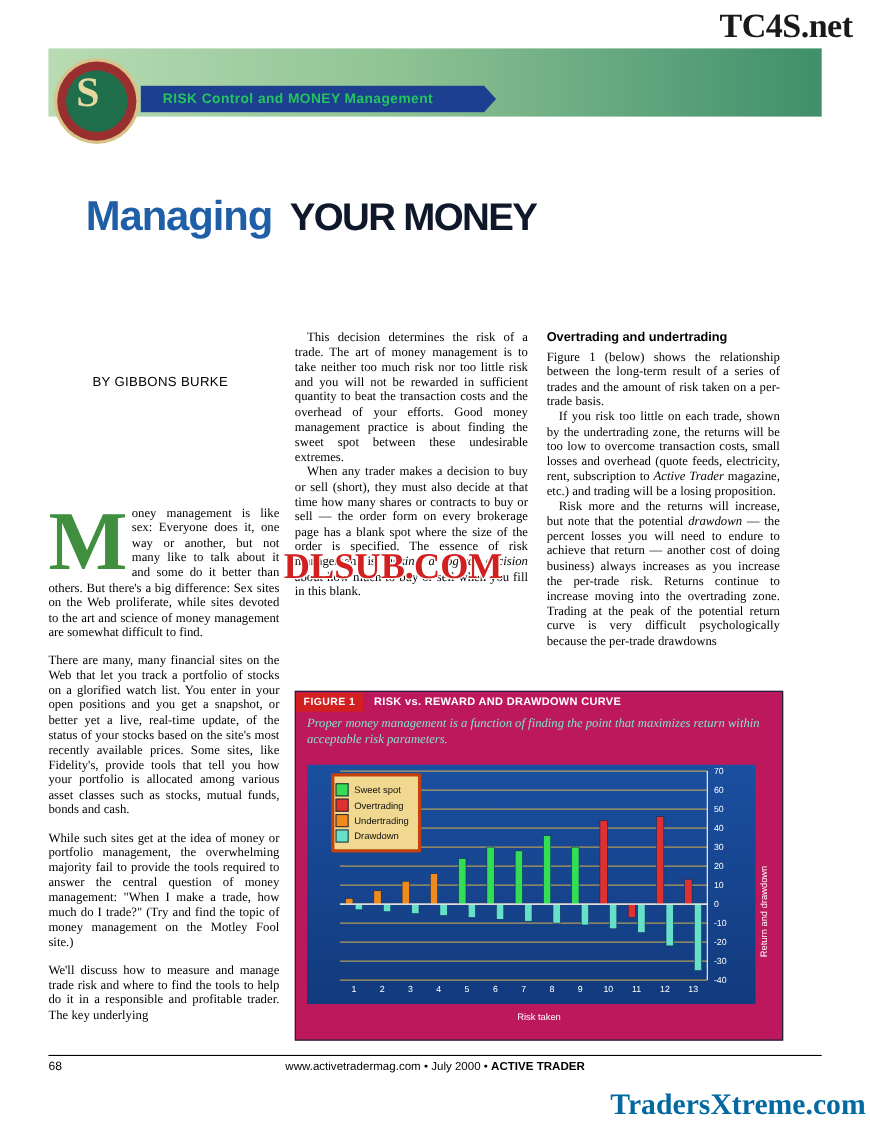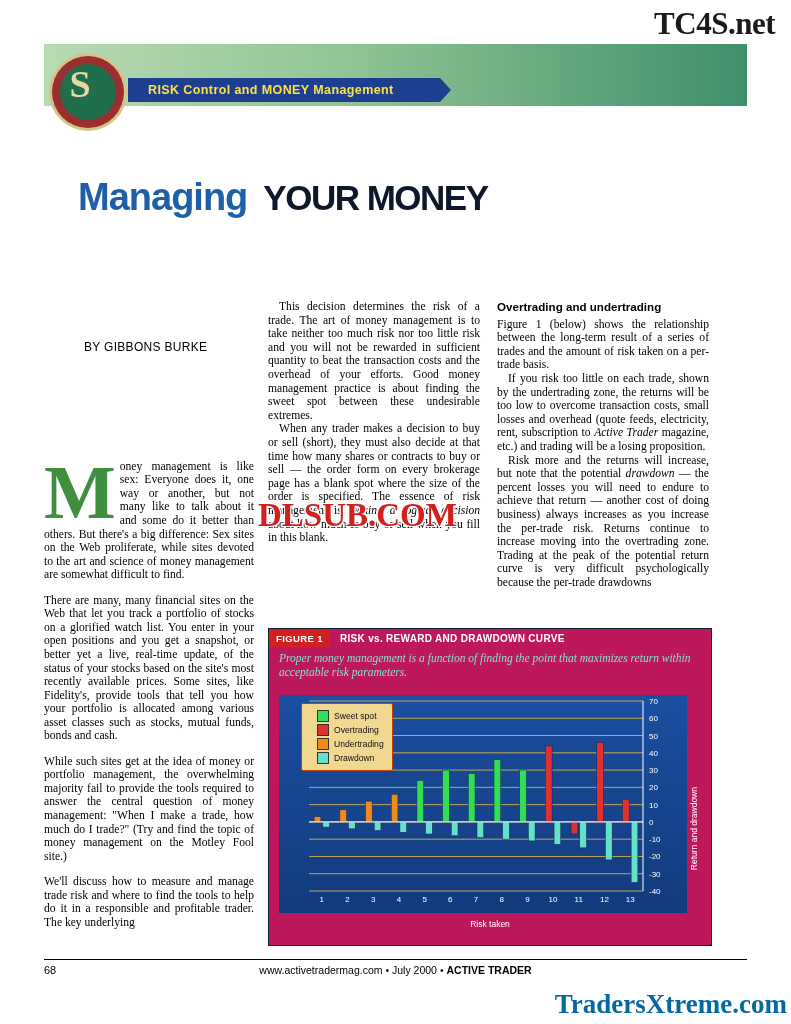--- a/index.html
+++ b/index.html
@@ -55,21 +55,21 @@
   }
   .mast-bar {
     position: absolute;
     top: 78px; left: 128px;
     width: 312px; height: 24px;
     background: #1d3f8f;
     display: flex;
     align-items: center;
   }
   .mast-bar-text {
-    color: #fde047;
+    color: #22c55e;
     font-family: "Liberation Sans", sans-serif;
     font-weight: bold;
     font-size: 12.5px;
     letter-spacing: 0.4px;
     padding-left: 20px;
   }
   .mast-bar:after {
     content: "";
     position: absolute;
     right: -11px; top: 0;
@@ -214,22 +214,22 @@
   }
   .plot {
     position: absolute;
     left: 10px; top: 66px;
     width: 408px; height: 218px;
   }
   .legend {
     position: absolute;
     left: 22px; top: 8px;
     background: #f0d890;
-    border: 1px solid #c2410c;
-    padding: 4px 8px 4px 15px;
+    border: 3px solid #c2410c;
+    padding: 4px 8px 4px 1px;
     border-radius: 2px;
     z-index: 5;
   }
   .legend-row {
     display: flex;
     align-items: center;
     margin: 2px 0;
   }
   .legend-sw {
     width: 10px; height: 10px;

